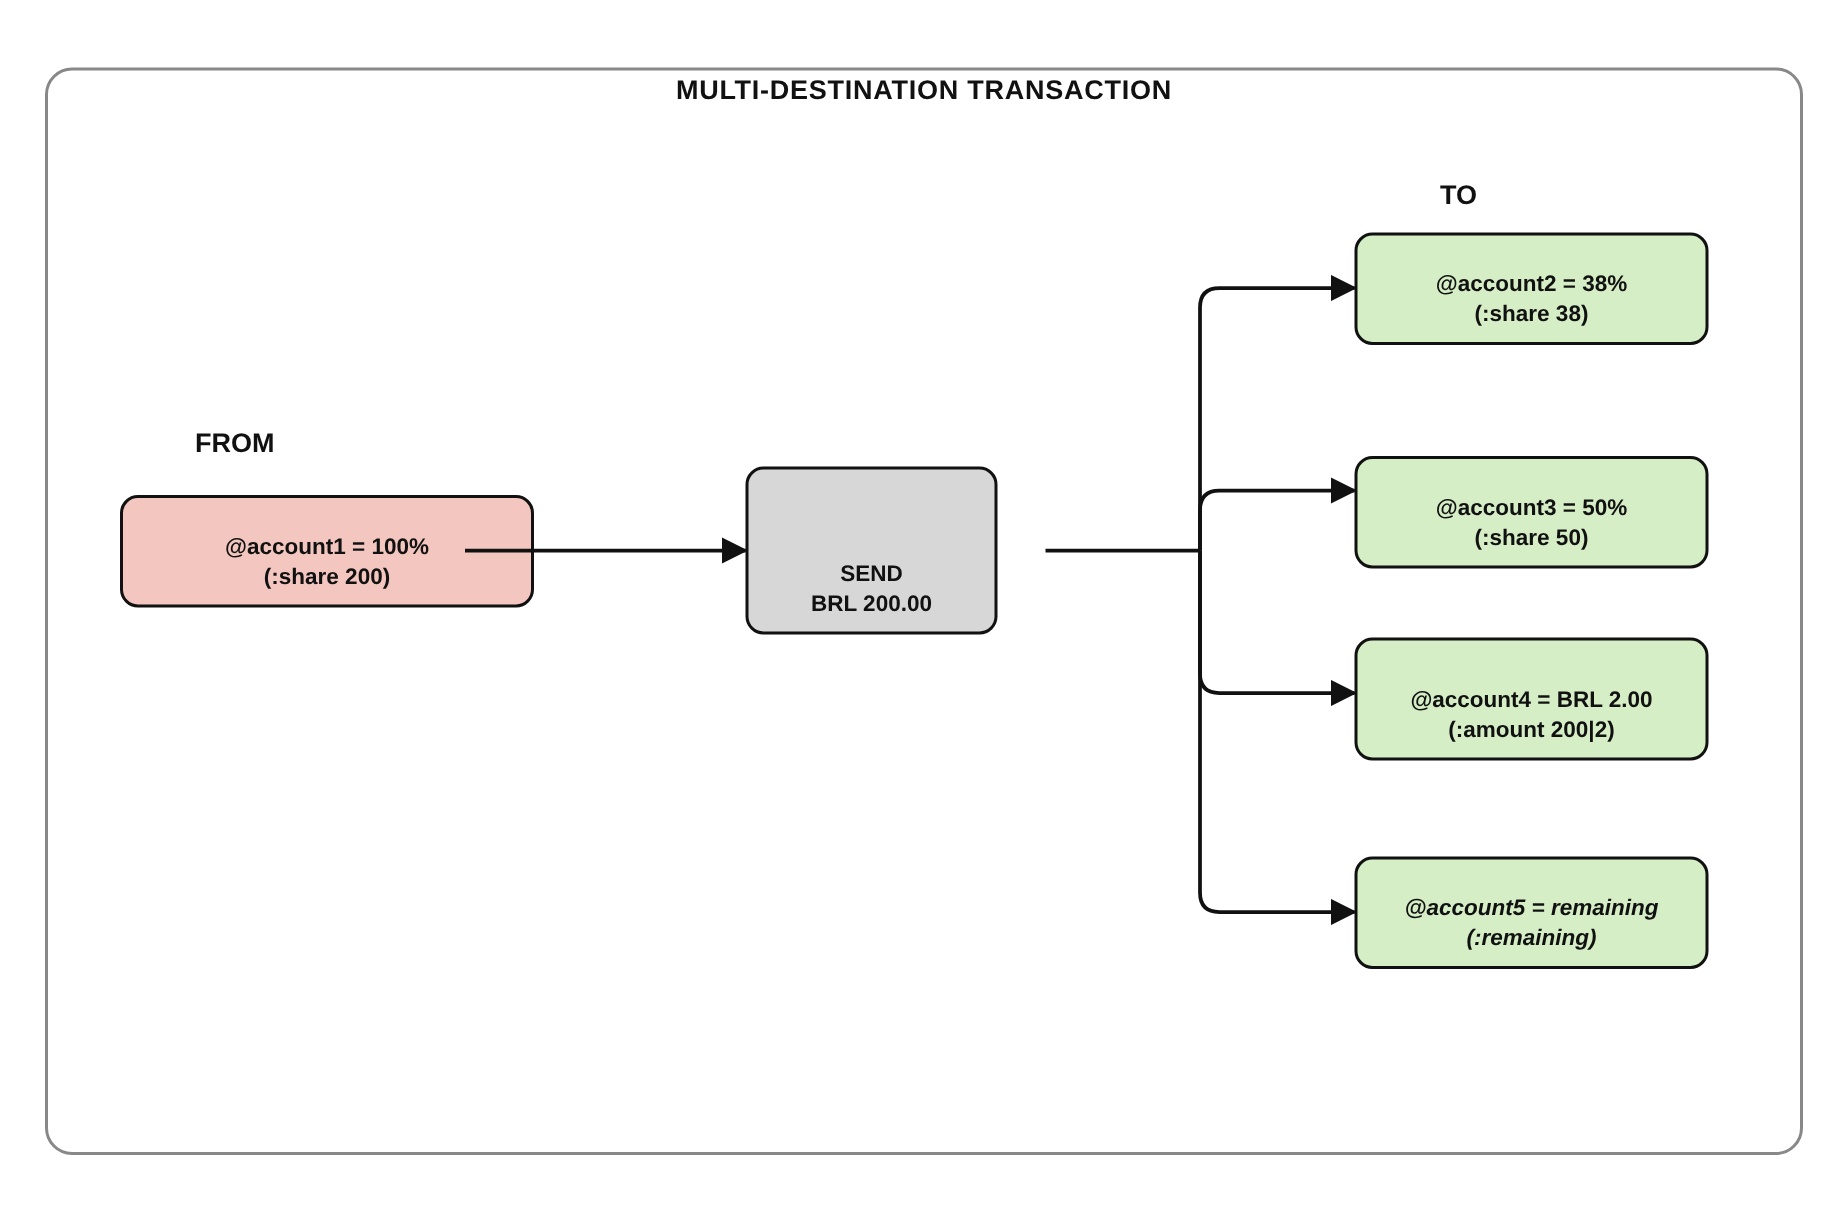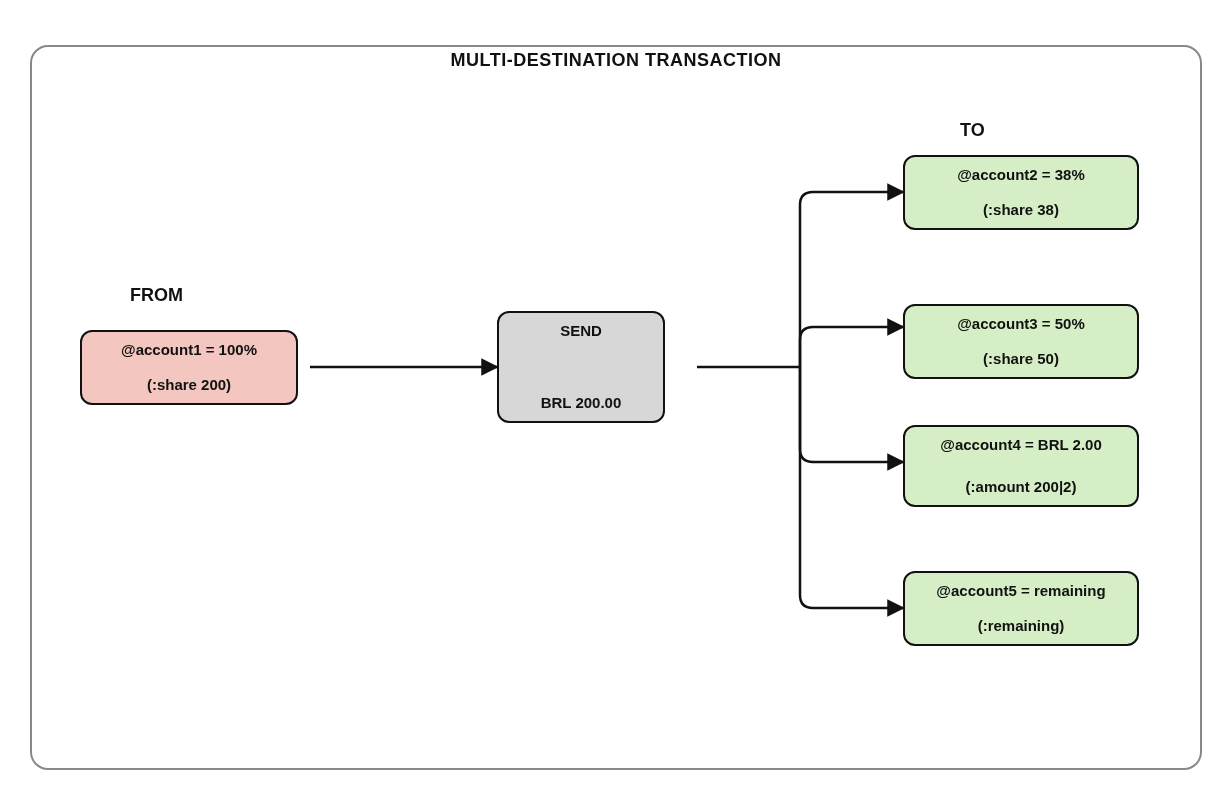--- a/index.html
+++ b/index.html
@@ -39,21 +39,21 @@
     color: #111;
     text-align: left;
   }
   .node {
     position: absolute;
     border: 2px solid #111;
     border-radius: 12px;
     display: flex;
     flex-direction: column;
     align-items: center;
-    justify-content: space-between;
+    justify-content: flex-end;
     text-align: center;
     font-weight: 700;
     font-size: 15px;
     line-height: 1.35;
     color: #111;
     padding: 8px;
   }
   .node-from { background: #f3c6bf; }
   .node-send { background: #d7d7d7; }
   .node-to   { background: #d5eec5; }
@@ -66,21 +66,21 @@
 </style>
 </head>
 <body>
 
 <div class="diagram-frame"></div>
 <div class="frame-title">MULTI-DESTINATION TRANSACTION</div>
 
 <div class="section-label" style="left:130px; top:285px; width:130px;">FROM</div>
 <div class="section-label" style="left:960px; top:120px; width:120px;">TO</div>
 
-<div class="node node-from" style="left:80px; top:330px; width:218px; height:75px;">
+<div class="node node-from" style="left:80px; top:330px; width:276px; height:75px;">
   <span>@account1 = 100%</span>
   <span>(:share 200)</span>
 </div>
 
 <div class="node node-send" style="left:497px; top:311px; width:168px; height:112px;">
   <span>SEND</span>
   <span>BRL 200.00</span>
 </div>
 
 <div class="node node-to" style="left:903px; top:155px; width:236px; height:75px;">
@@ -88,21 +88,21 @@
   <span>(:share 38)</span>
 </div>
 <div class="node node-to" style="left:903px; top:304px; width:236px; height:75px;">
   <span>@account3 = 50%</span>
   <span>(:share 50)</span>
 </div>
 <div class="node node-to" style="left:903px; top:425px; width:236px; height:82px;">
   <span>@account4 = BRL 2.00</span>
   <span>(:amount 200|2)</span>
 </div>
-<div class="node node-to" style="left:903px; top:571px; width:236px; height:75px;">
+<div class="node node-to" style="left:903px; top:571px; width:236px; height:75px;font-style:italic;">
   <span>@account5 = remaining</span>
   <span>(:remaining)</span>
 </div>
 
 <svg class="connectors">
   <defs>
     <marker id="arrow" viewBox="0 0 10 10" refX="9" refY="5" markerWidth="7" markerHeight="7" orient="auto-start-reverse">
       <path d="M 0 0 L 10 5 L 0 10 z" fill="#111"></path>
     </marker>
   </defs>

